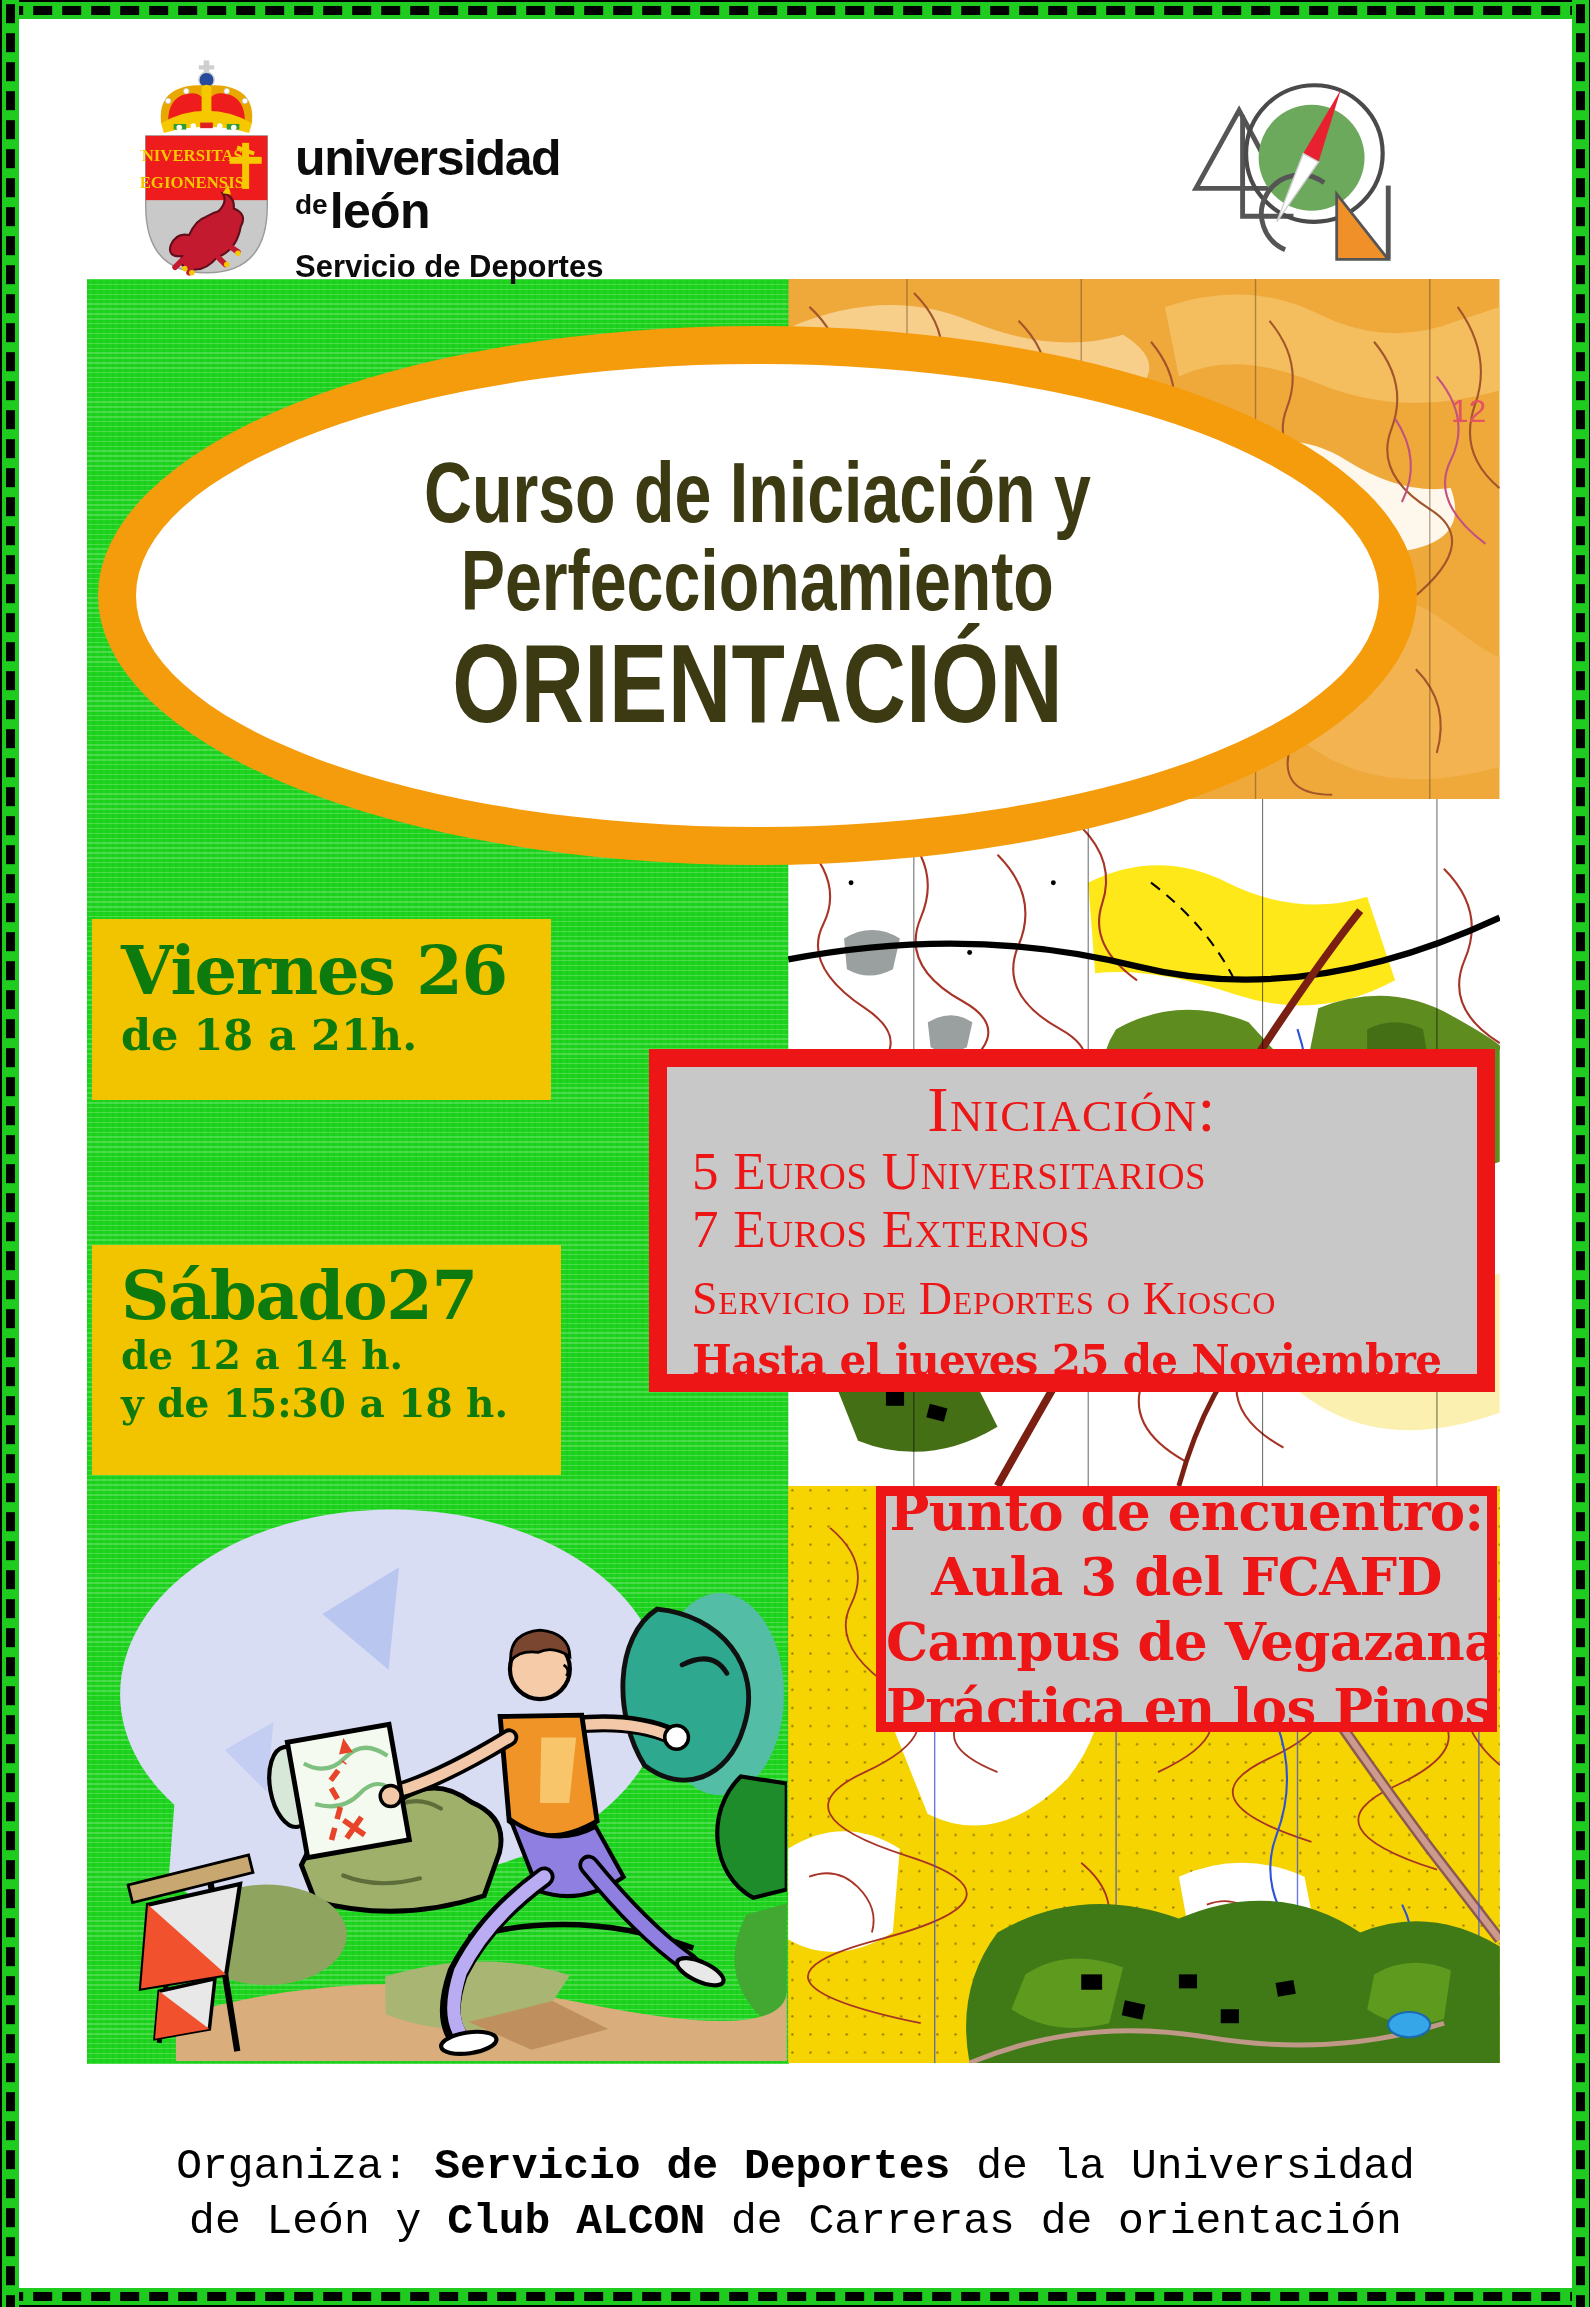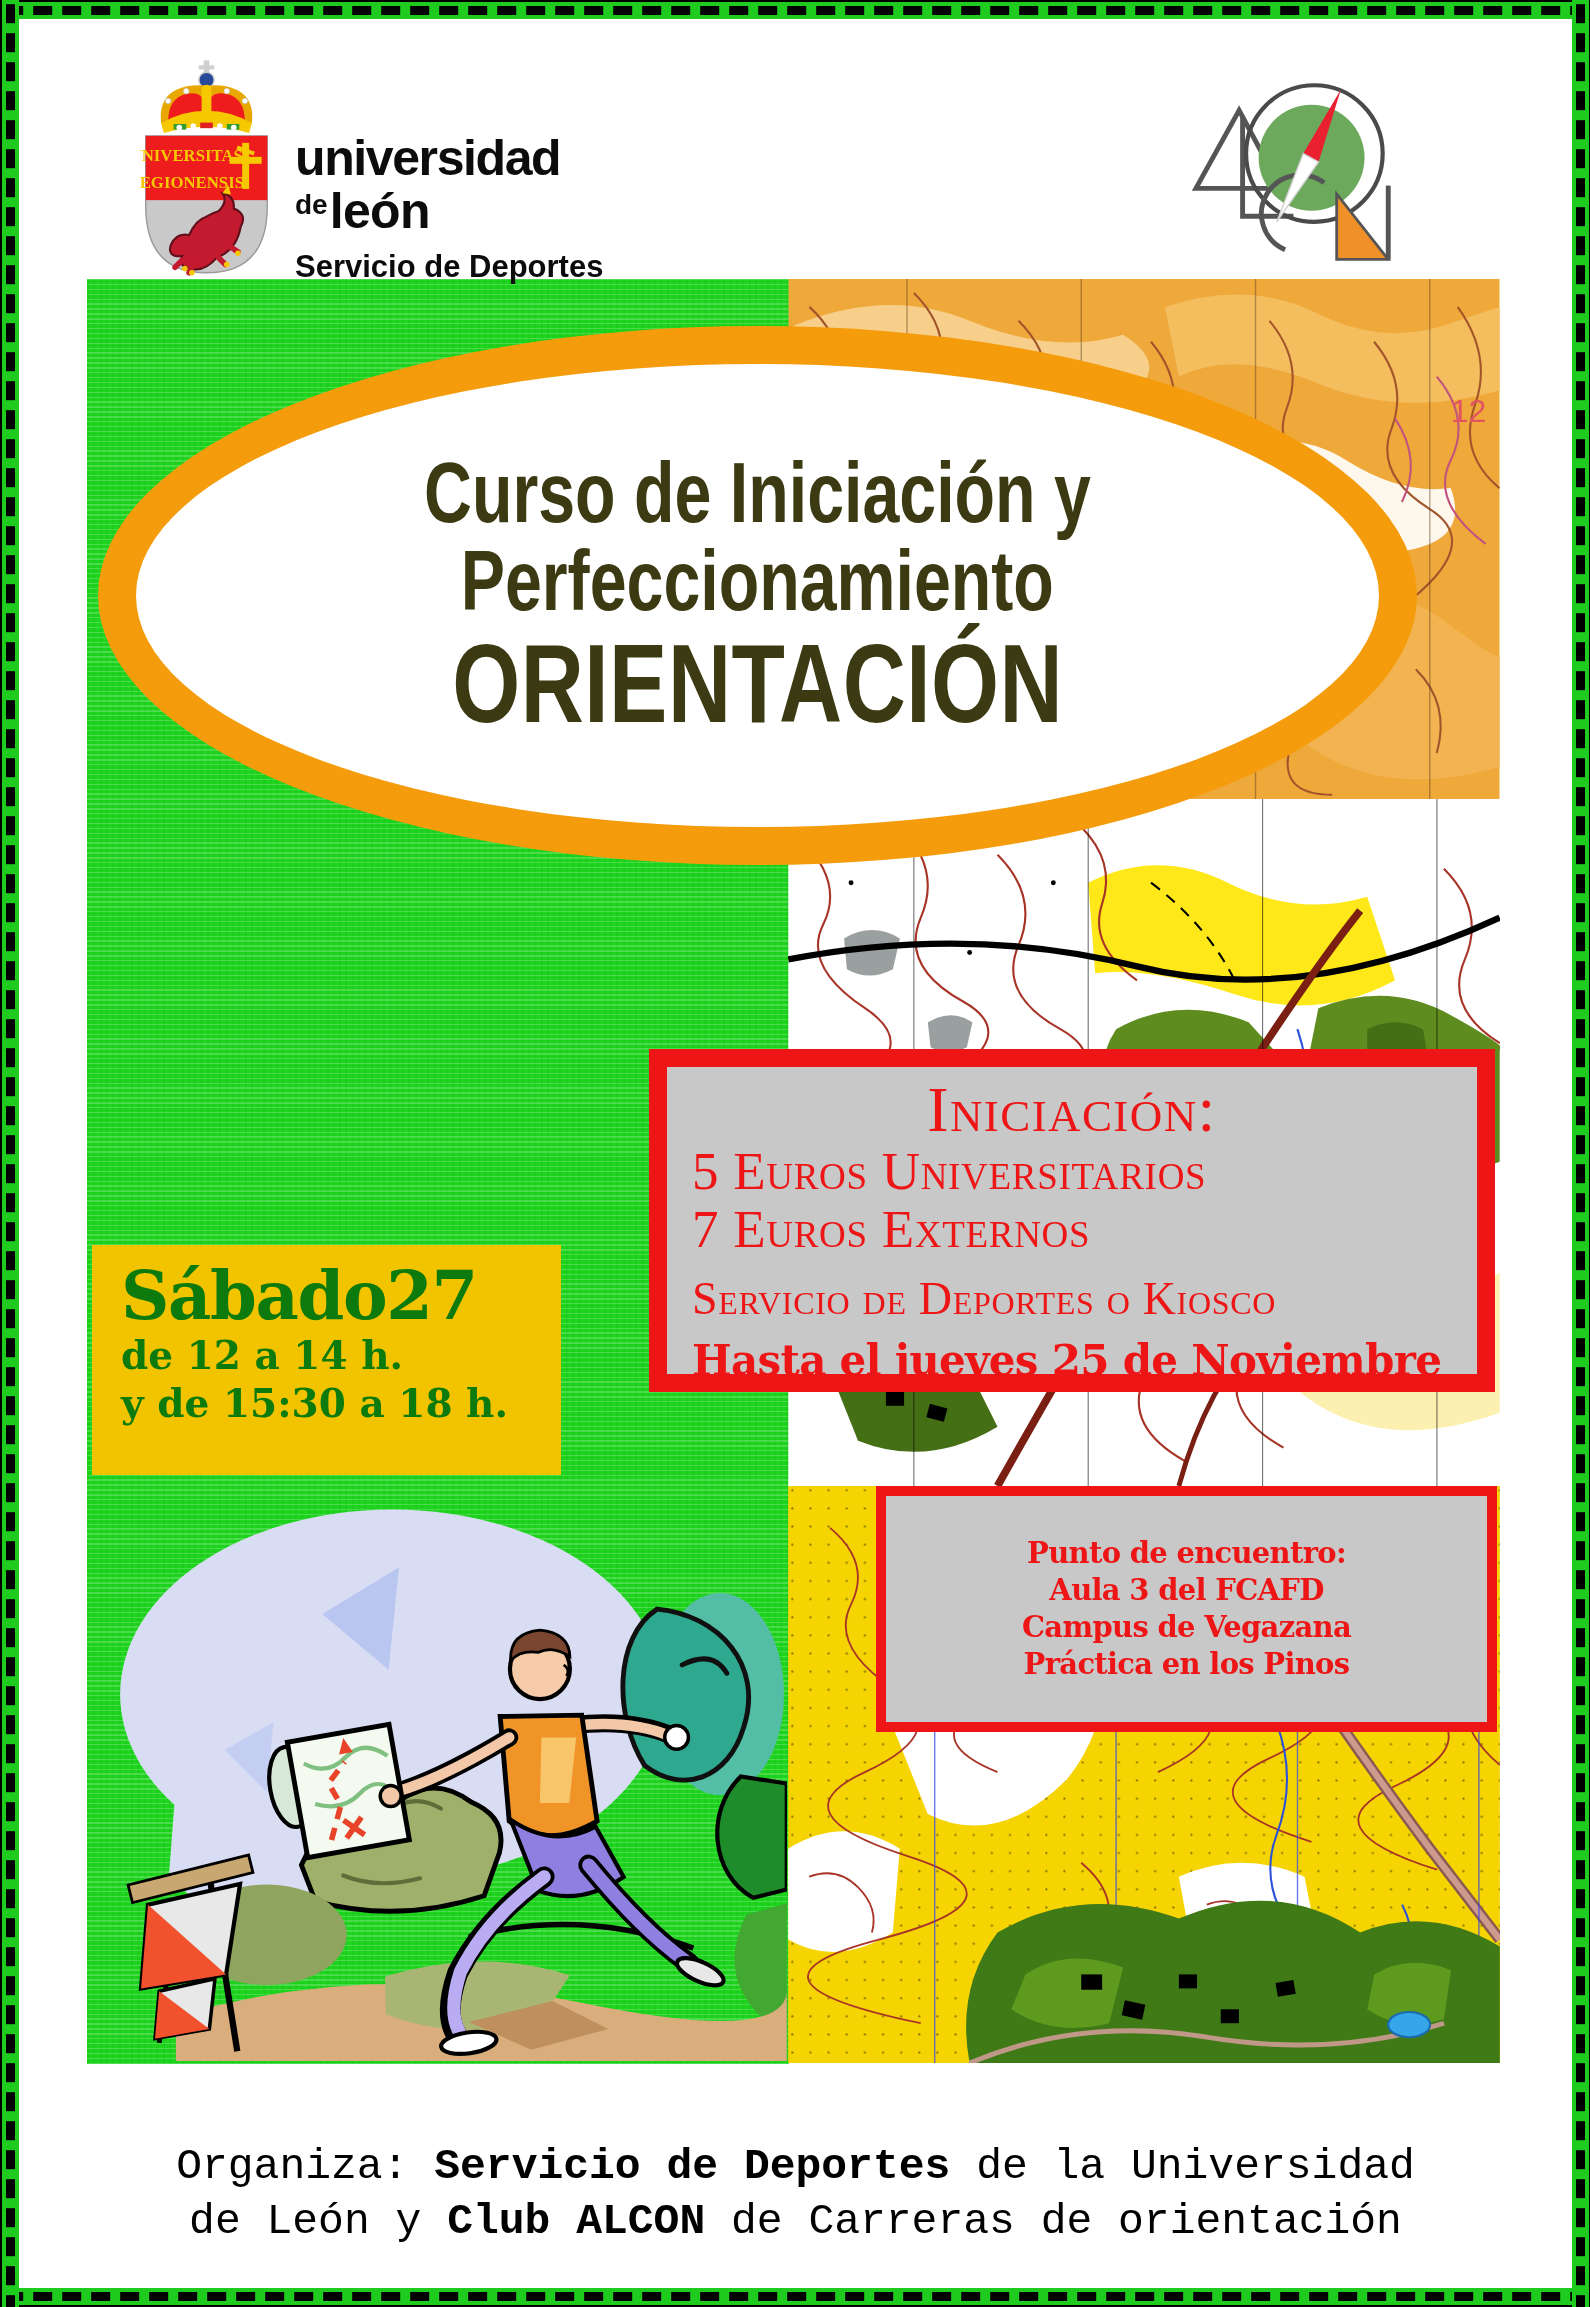--- a/index.html
+++ b/index.html
@@ -64,21 +64,21 @@
   .insc-line{font-variant:small-caps; font-size:53px; line-height:1.1; letter-spacing:0.7px; white-space:nowrap;}
   .insc-place{font-variant:small-caps; font-size:46px; line-height:1.1; margin-top:15.3px; letter-spacing:0.7px; white-space:nowrap;}
   .insc-deadline{font-family:"DejaVu Serif",serif; font-weight:bold; font-size:42px; line-height:1;
     margin-top:15.3px; letter-spacing:-0.7px; white-space:nowrap;}
 
   
   .meeting{position:absolute; left:876px; top:1486px; width:621px; height:246px; z-index:20;
     box-sizing:border-box; border:10.5px solid #ed1515; background:#c8c8c8; color:#ed1515;
     font-family:"DejaVu Serif",serif; font-weight:bold; text-align:center;
     display:flex; flex-direction:column; justify-content:center; gap:2.8px;}
-  .meet-line{font-size:29px; line-height:1.18; white-space:nowrap; letter-spacing:-0.7px;}
+  .meet-line{font-size:53px; line-height:1.18; white-space:nowrap; letter-spacing:-0.7px;}
 
   
   .runner-art{position:absolute; left:92px; top:1485px; width:695px; height:576px; z-index:6;}
 
   
   .footer{position:absolute; left:0; width:100%; top:2139px; z-index:5; text-align:center;
     font-family:Liberation Mono, monospace; font-size:43px; color:#000; line-height:1.28;}
   .footer b{font-weight:bold;}
 </style>
 </head>
@@ -308,20 +308,24 @@
       <path d="M950,300 q30,-18 60,0 l-8,40 q-26,14 -52,0 Z" fill="#8fe08f"></path>
     </svg>
   </div>
 
   <div class="title-ellipse">
     <div class="title-line t12">Curso de Iniciación y</div>
     <div class="title-line t12">Perfeccionamiento</div>
     <div class="title-line t3">ORIENTACIÓN</div>
   </div>
 
+  <div class="session friday">
+    <div class="day">Viernes 26</div>
+    <div class="time">de 18 a 21h.</div>
+  </div>
 
   <div class="session saturday">
     <div class="day">Sábado27</div>
     <div class="time">de 12 a 14 h.</div>
     <div class="time">y de 15:30 a 18 h.</div>
   </div>
 
   <div class="inscription">
     <div class="insc-heading">Iniciación:</div>
     <div class="insc-line">5 Euros Universitarios</div>

